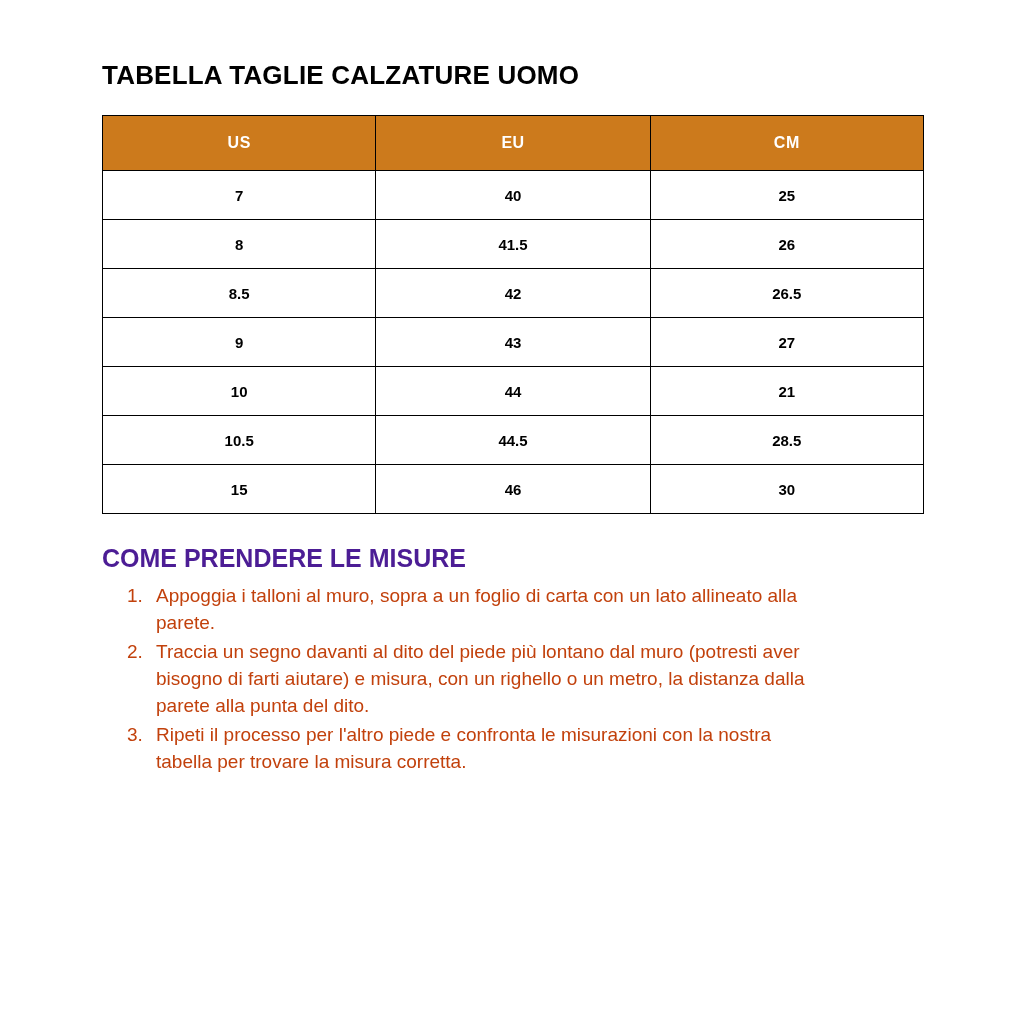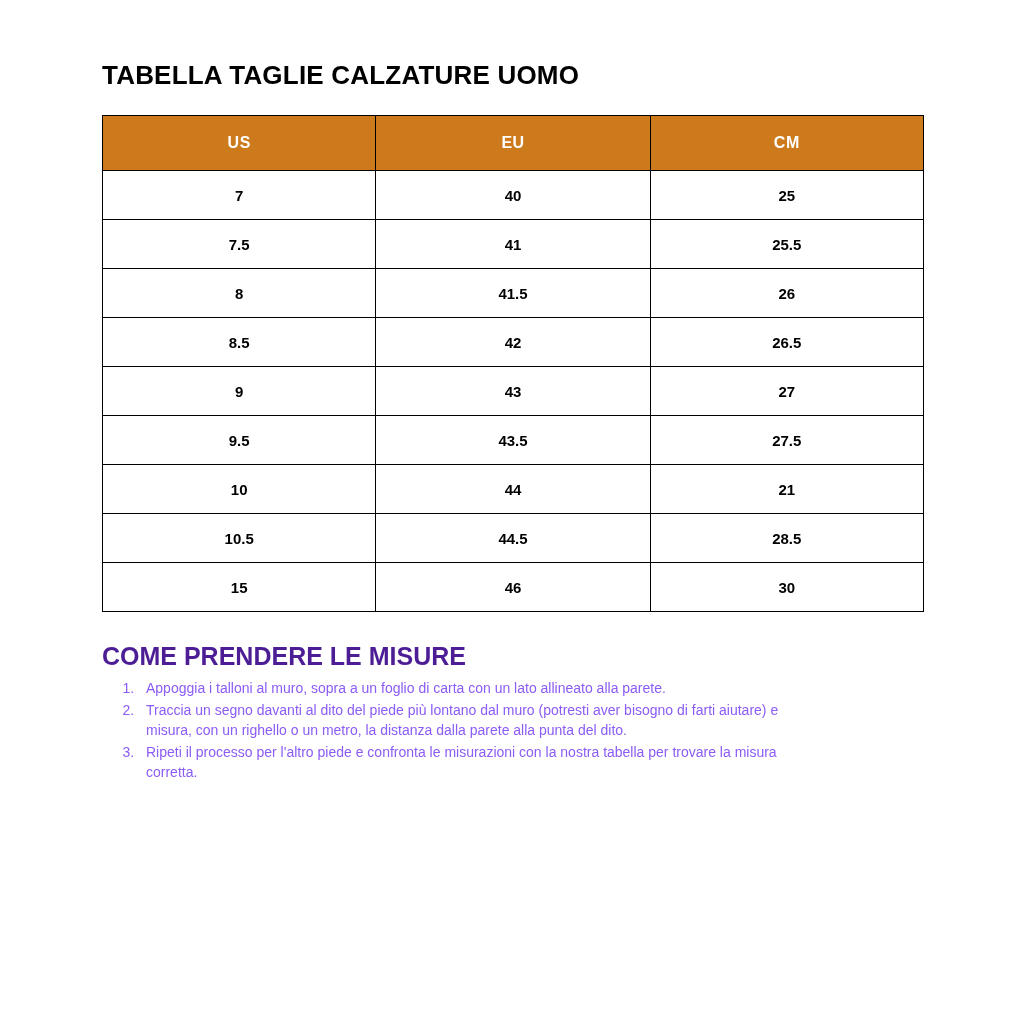--- a/index.html
+++ b/index.html
@@ -58,25 +58,25 @@
   table.size-table col.c-eu { width: 33.4%; }
   table.size-table col.c-cm { width: 33.3%; }
 
   h2.subtitle {
     font-size: 25px;
     font-weight: bold;
     margin: 30px 0 8px 0;
     color: #4c1d95;
   }
   ol.steps {
-    margin: 0;
+    margin: 10px;
     padding-left: 36px;
-    font-size: 14px;
+    font-size: 19px;
     line-height: 1.42;
-    color: #8b5cf6;
+    color: #c2410c;
   }
   ol.steps li {
     margin-bottom: 2px;
     padding-left: 8px;
   }
 </style>
 </head>
 <body>
 
 <div class="page">
@@ -96,43 +96,33 @@
         <th>CM</th>
       </tr>
     </thead>
     <tbody>
       <tr>
         <td>7</td>
         <td>40</td>
         <td>25</td>
       </tr>
       <tr>
-        <td>7.5</td>
-        <td>41</td>
-        <td>25.5</td>
-      </tr>
-      <tr>
         <td>8</td>
         <td>41.5</td>
         <td>26</td>
       </tr>
       <tr>
         <td>8.5</td>
         <td>42</td>
         <td>26.5</td>
       </tr>
       <tr>
         <td>9</td>
         <td>43</td>
         <td>27</td>
-      </tr>
-      <tr>
-        <td>9.5</td>
-        <td>43.5</td>
-        <td>27.5</td>
       </tr>
       <tr>
         <td>10</td>
         <td>44</td>
         <td>21</td>
       </tr>
       <tr>
         <td>10.5</td>
         <td>44.5</td>
         <td>28.5</td>

